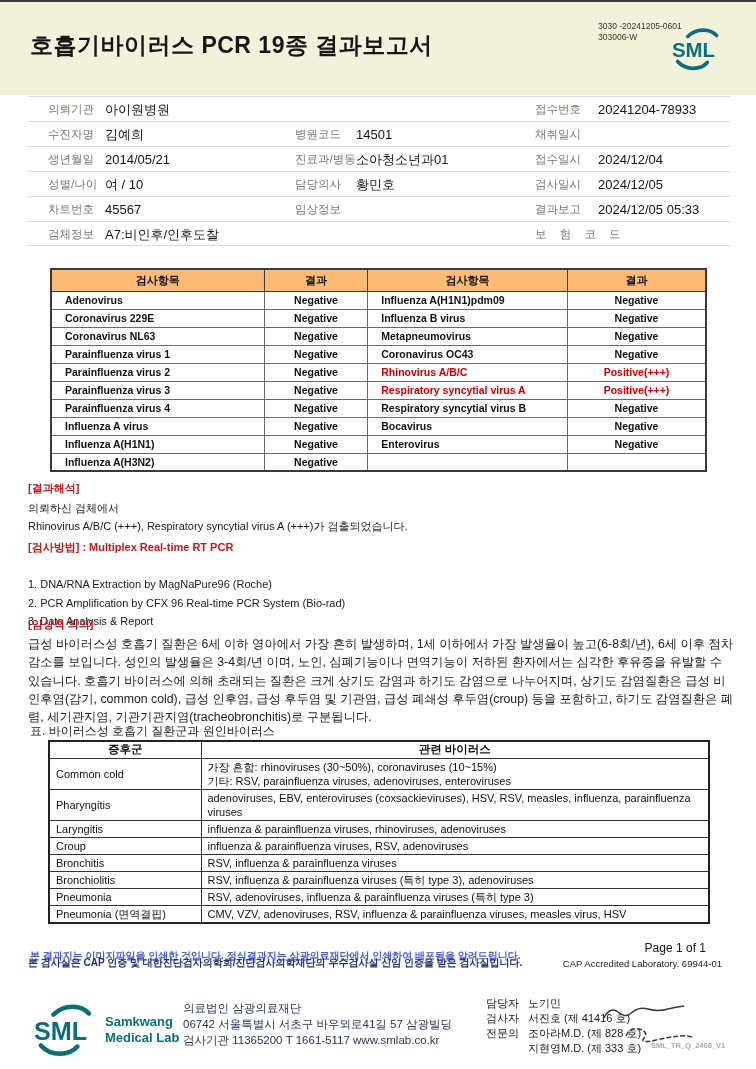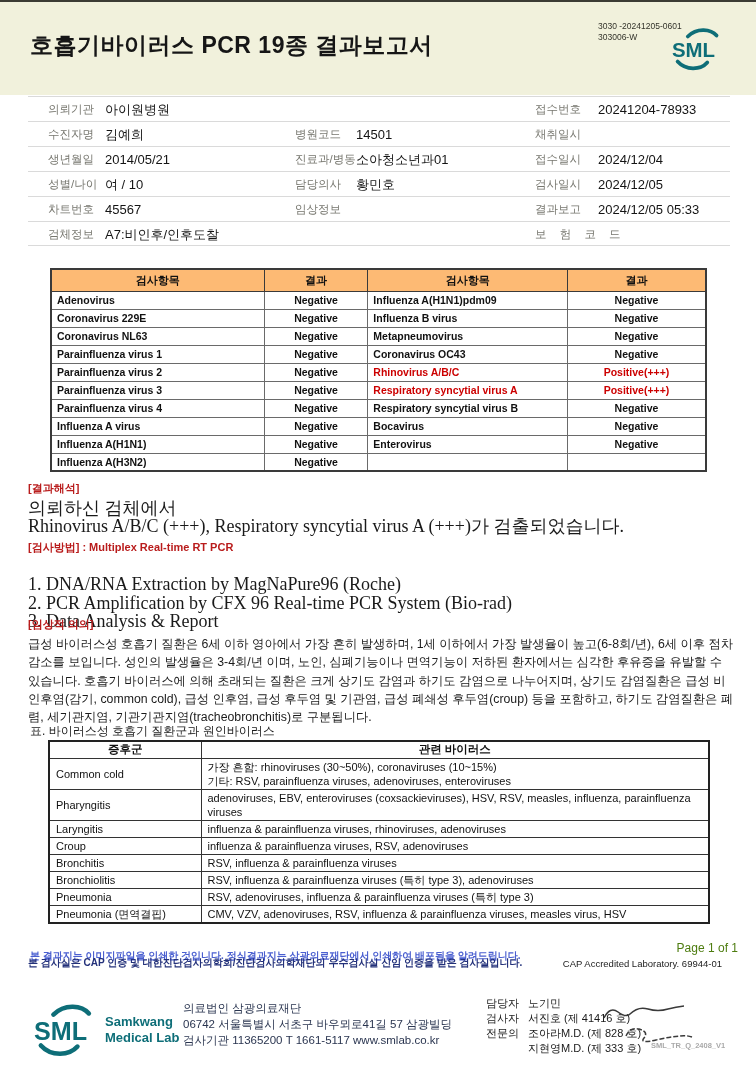--- a/index.html
+++ b/index.html
@@ -20,50 +20,50 @@
   .val { font-size:13px; color:#141414; }
   .p1l { left:20px; } .p1v { left:77px; }
   .p2l { left:267px; } .p2v { left:328px; }
   .p3l { left:507px; } .p3v { left:570px; }
   .spread { letter-spacing:5px; }
 
   
   table { border-collapse:collapse; }
   .results { position:absolute; top:268px; left:50px; width:657px; }
   .results th { background:#fdba74; border:1px solid #3a3a3a; font-size:11px; font-weight:bold; height:22px; color:#111; }
-  .results td { border:1px solid #6a6a6a; font-size:10.5px; font-weight:bold; height:18px; padding:0 5px; color:#111; white-space:nowrap;margin-left:22px; }
+  .results td { border:1px solid #6a6a6a; font-size:10.5px; font-weight:bold; height:18px; padding:0 13px; color:#111; white-space:nowrap;margin-left:22px; }
   .results { border:2px solid #3a3a3a; }
   .results td.res { text-align:center; }
   .red { color:#cc0000 !important; }
   .cw1 { width:214px; } .cw2 { width:104px; } .cw3 { width:200px; } .cw4 { width:139px; }
 
   
   .sec { position:absolute; left:28px; color:#1a1a1a; }
   .sec h3 { font-size:11px; font-weight:bold; color:#b91c1c; }
-  .sec .ln { font-size:18px; line-height:18px;font-family:Liberation Serif, serif; }
+  .sec .ln { font-size:11px; line-height:18px; }
   .interp { top:481px; }
   .interp h3 { margin-bottom:3px; }
   .method { top:540px; }
   .method h3 { margin-bottom:20px; }
   .method .ln { line-height:18.5px; }
   .clinical { top:617px; width:708px; }
   .clinical h3 { margin-bottom:3px; }
   .clinical .body { font-size:12.3px; line-height:18.3px; color:#1a1a1a; }
   .tcaption { position:absolute; left:30px; top:723px; font-size:12px; color:#1a1a1a; }
 
   
   .syn { position:absolute; top:740px; left:48px; width:662px; border:2px solid #222; }
   .syn th { border:1px solid #333; font-size:11.5px; font-weight:bold; height:17px; color:#111; }
   .syn td { border:1px solid #333; font-size:11px; color:#111; padding:1px 6px; line-height:14px; }
   .syn .c1 { width:152px; }
 
   
   .notice-blue { position:absolute; left:30px; top:949px; font-size:10px; font-weight:bold; color:#4a5fd0; white-space:nowrap; }
   .notice-navy { position:absolute; left:28px; top:956px; font-size:10px; font-weight:bold; color:#23317a; white-space:nowrap; }
-  .page-num { position:absolute; right:18px; top:941px; font-size:12px; color:#4d7c0f; }
+  .page-num { position:absolute; right:50px; top:941px; font-size:12px; color:#0f172a; }
   .cap-line { position:absolute; right:34px; top:958px; font-size:9.5px; color:#222; }
 
   .f-logo { position:absolute; left:34px; top:1002px; display:flex; align-items:center; gap:7px; }
   .f-logo .org { color:#0e6e78; font-size:13px; font-weight:bold; line-height:1.25; }
   .f-addr { position:absolute; left:183px; top:1000px; font-size:11.5px; color:#2a3550; line-height:1.4; white-space:nowrap; }
   .f-staff { position:absolute; left:486px; top:996px; font-size:11px; color:#1a1a1a; line-height:1.35; }
   .f-staff .row { display:flex; }
   .f-staff .sl { width:42px; }
   .sigs { position:absolute; left:590px; top:1002px; }
   .version { position:absolute; left:651px; top:1041px; font-size:7.5px; color:#a9a9a9;font-weight:bold; }

